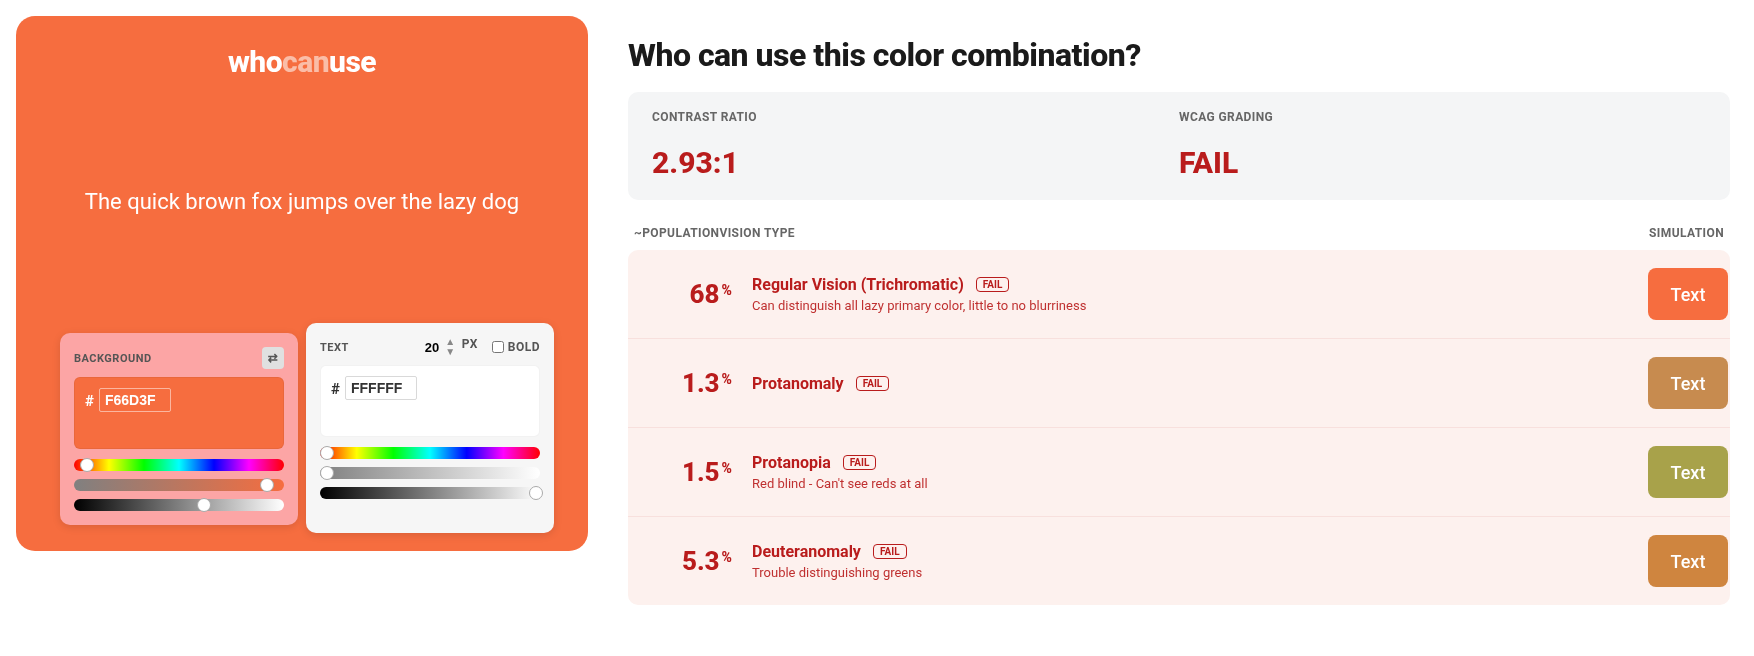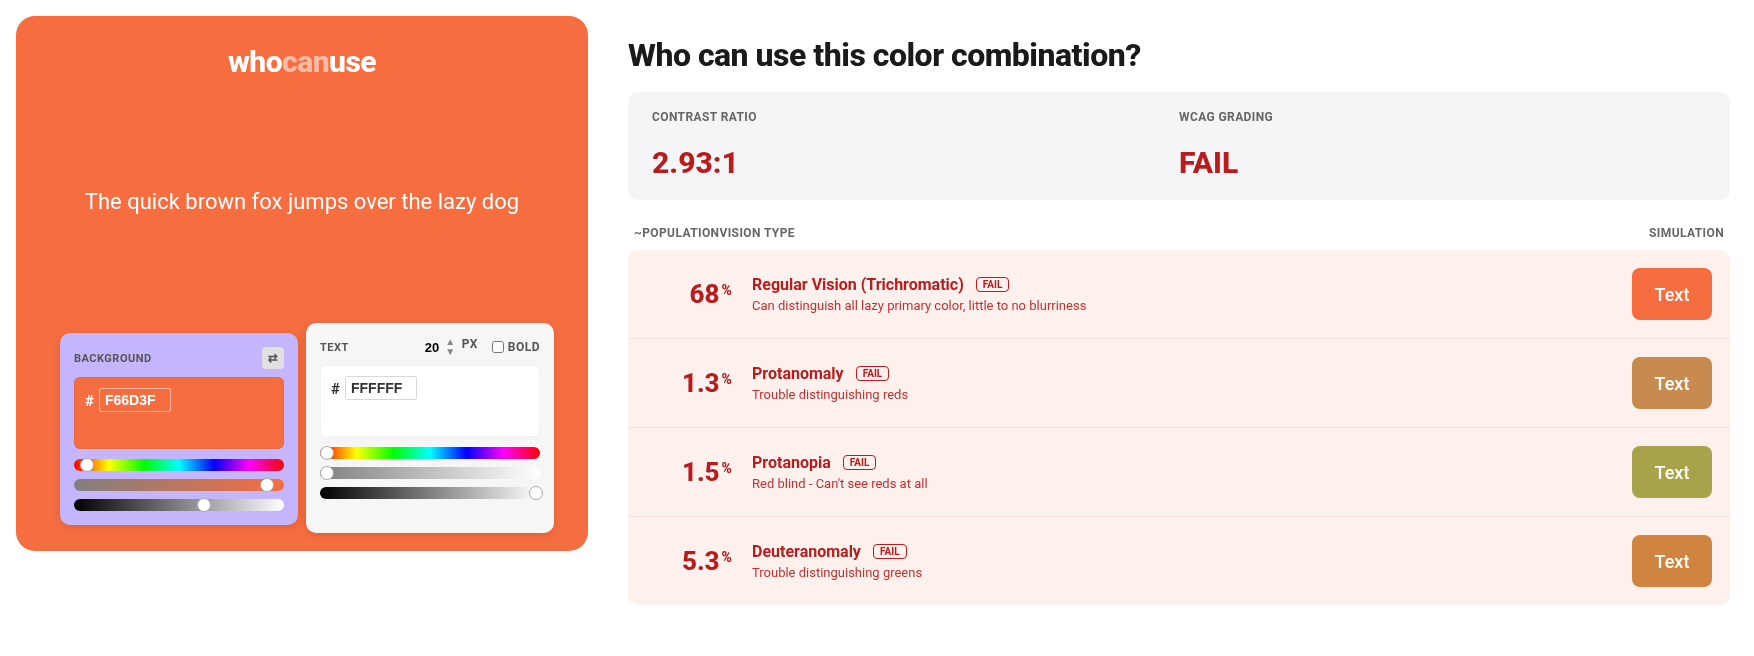--- a/index.html
+++ b/index.html
@@ -38,21 +38,21 @@
   font-size: 22px;
   color: #fff;
 }
 .pickers {
   position: absolute;
   bottom: 18px;
   left: 44px;
   display: flex;
 }
 .picker {
-  background: #c4b5fd;
+  background: #fca5a5;
   border-radius: 10px;
   padding: 14px 14px 16px 14px;
   box-shadow: 0 2px 8px rgba(0,0,0,0.12);
   position: relative;
 }
 .picker.bg {
   width: 238px;
   height: 192px;
   z-index: 1;
 }
@@ -193,21 +193,21 @@
 }
 .list-head .left-cols { display:flex; }
 .rows {
   background: #fdf1ee;
   border-radius: 10px;
   overflow: hidden;
 }
 .row {
   display: flex;
   align-items: center;
-  padding: 18px 18px 18px 20px;
+  padding: 18px 2px 18px 20px;
   border-bottom: 1px solid rgba(185,28,28,0.08);
 }
 .row:last-child { border-bottom: none; }
 .pop {
   width: 82px;
   text-align: right;
   font-weight: 800;
   color: #b91c1c;
   font-size: 26px;
   position: relative;
@@ -343,21 +343,20 @@
       <span class="badge">FAIL</span>
       <div class="vdesc">Can distinguish all lazy primary color, little to no blurriness</div>
     </div>
     <div class="sim" style="background:#f66d3f">Text</div>
   </div>
         <div class="row">
     <div class="pop">1.3<span class="pct">%</span></div>
     <div class="vtype">
       <span class="vname">Protanomaly</span>
       <span class="badge">FAIL</span>
-      <div class="vdesc">Trouble distinguishing reds</div>
     </div>
     <div class="sim" style="background:#c78b4f">Text</div>
   </div>
         <div class="row">
     <div class="pop">1.5<span class="pct">%</span></div>
     <div class="vtype">
       <span class="vname">Protanopia</span>
       <span class="badge">FAIL</span>
       <div class="vdesc">Red blind - Can't see reds at all</div>
     </div>

